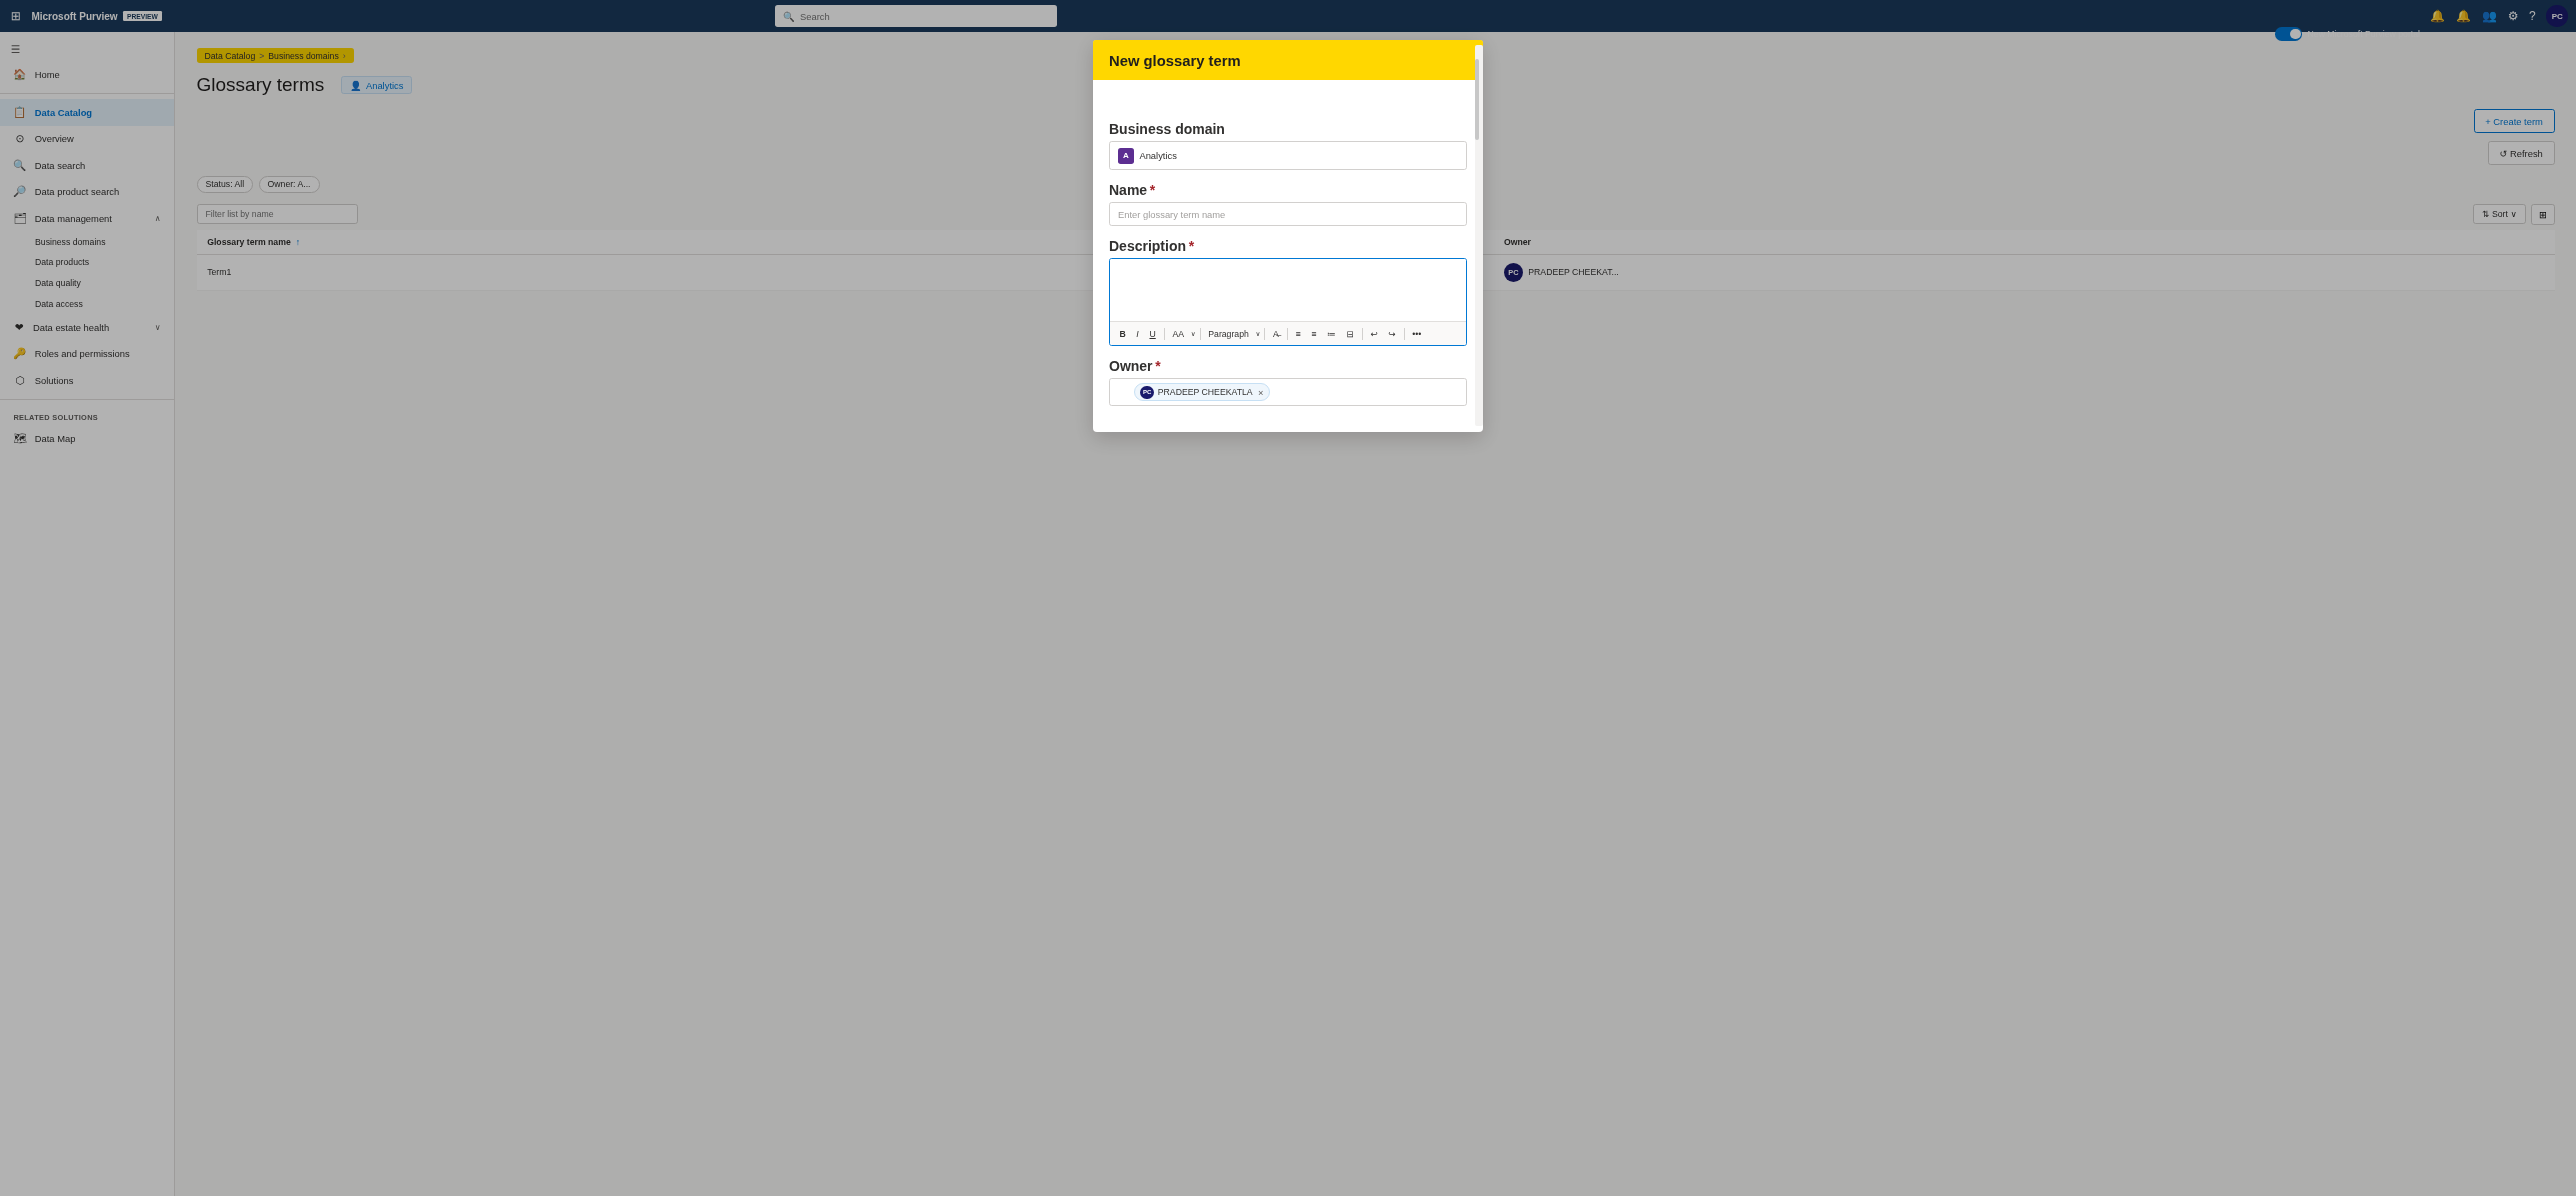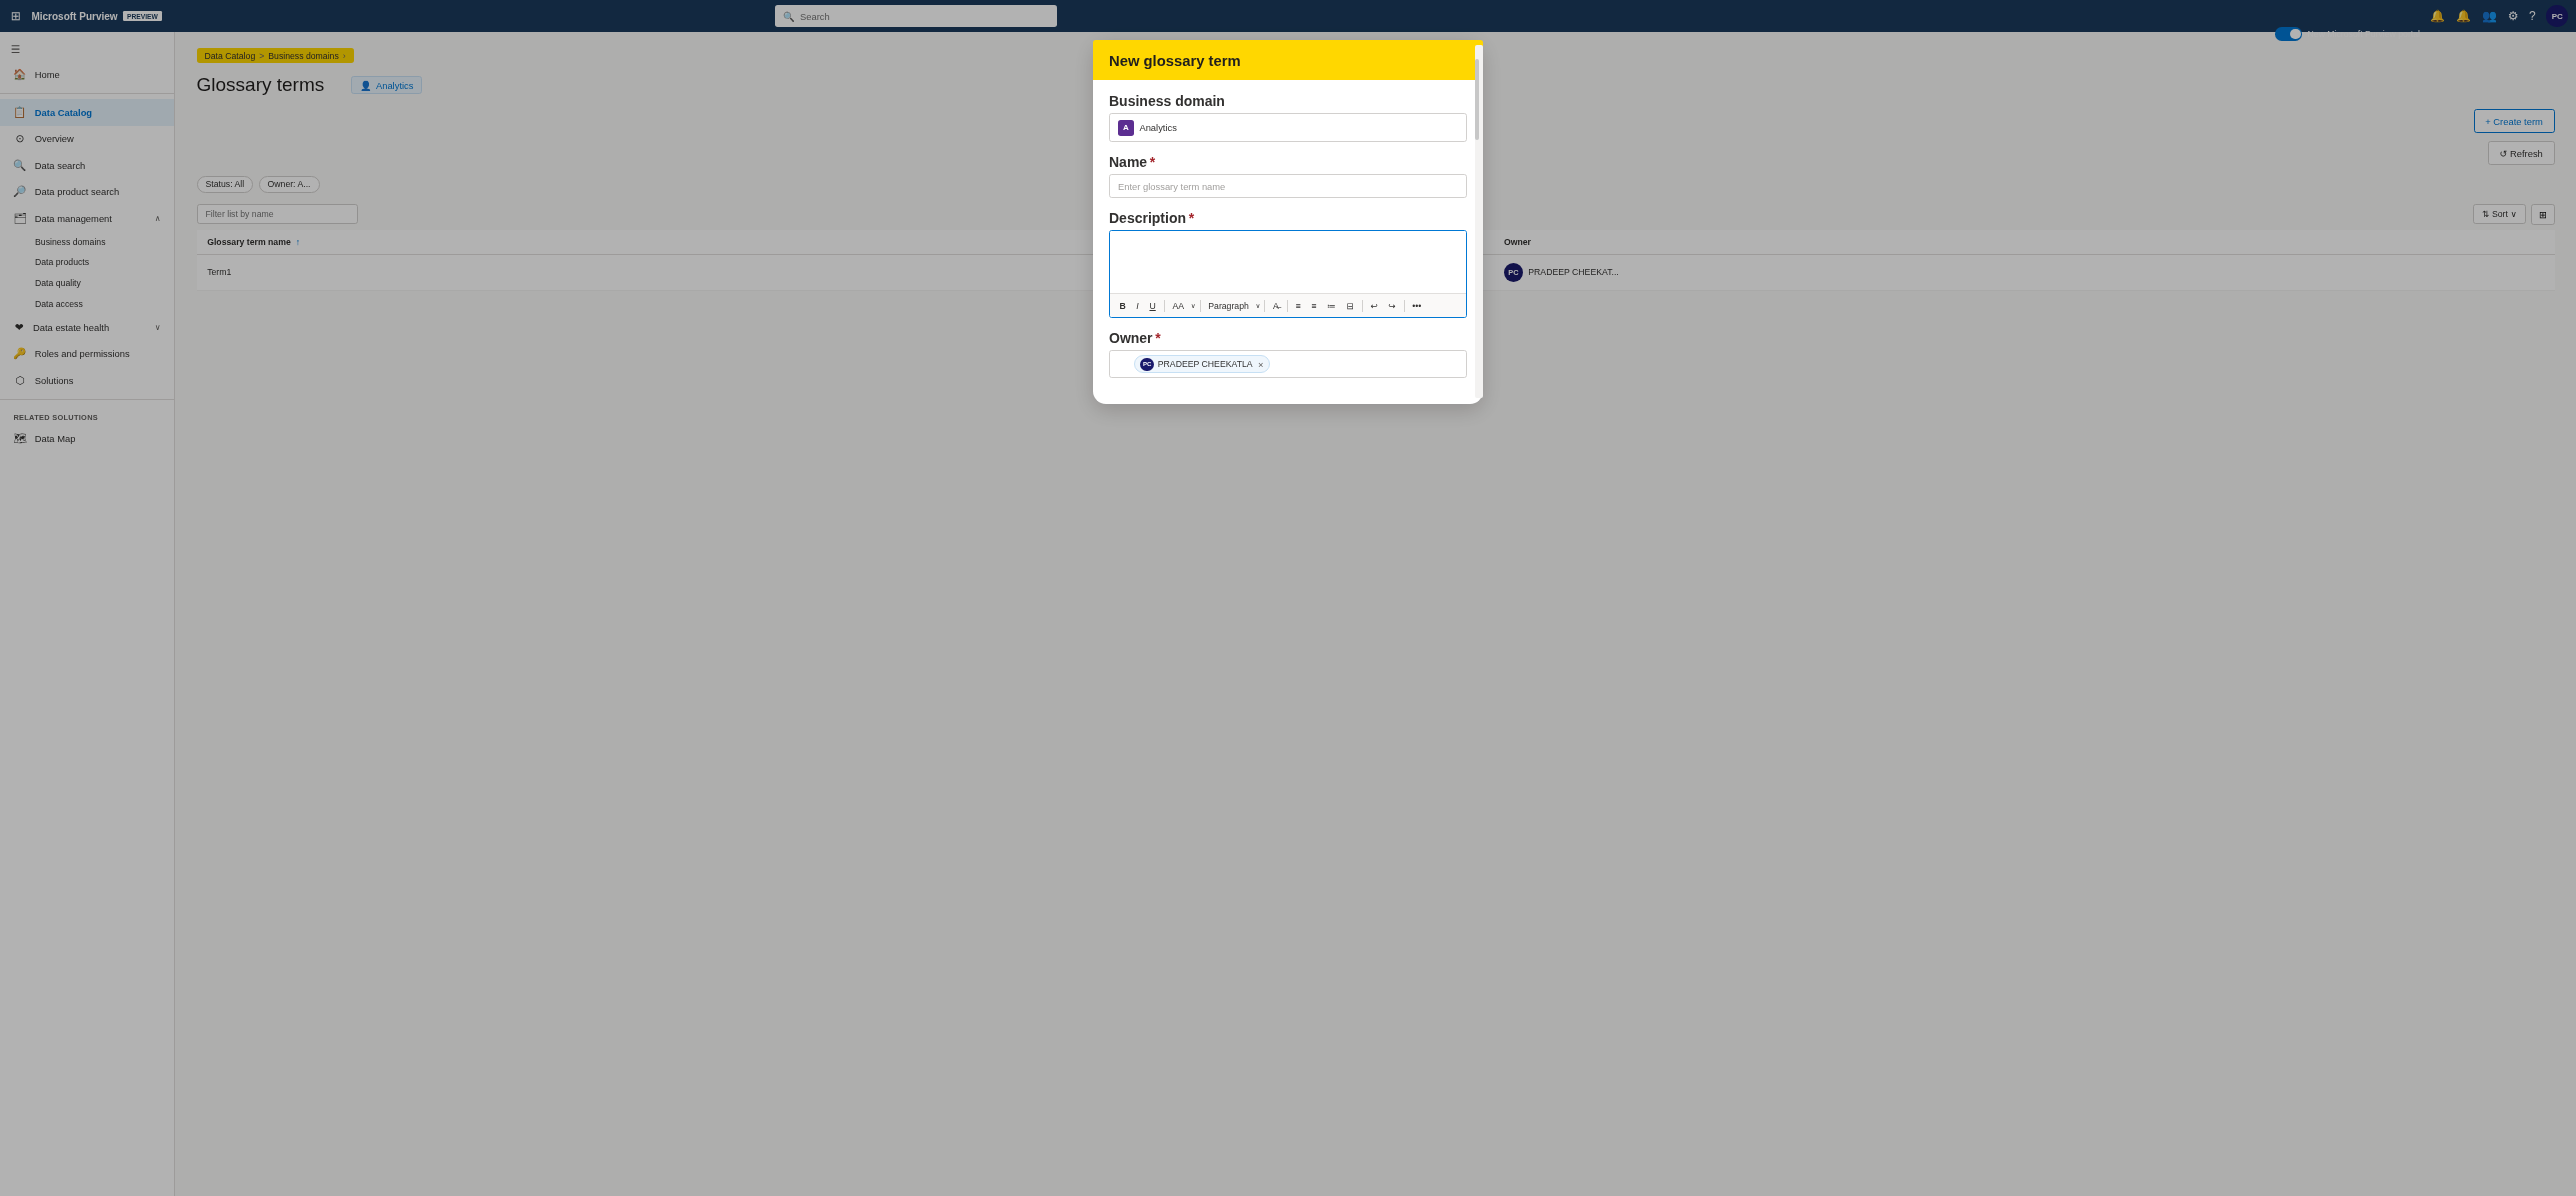--- a/index.html
+++ b/index.html
@@ -56,21 +56,21 @@
 
     
     .breadcrumb {
       display: inline-flex; align-items: center; gap: 4px;
       background: #ffd700; padding: 2.7px 8px; border-radius: 2.7px;
       font-size: 8.7px; font-weight: 500; margin-bottom: 10.7px;
     }
     .breadcrumb-sep { color: #666; }
 
     
-    .page-title { font-size: 19px; font-weight: 400; color: #201f1e; margin-bottom: 13.4px; display: flex; align-items: center; gap: 27px; }
+    .page-title { font-size: 19px; font-weight: 400; color: #201f1e; margin-bottom: 13.4px; display: flex; align-items: center; gap: 17px; }
     .page-title-tab {
       display: flex; align-items: center; gap: 4px;
       background: #e8f4fd; border: 0.7px solid #c7e0f4; border-radius: 2.7px;
       padding: 2.7px 8px; font-size: 9.4px; font-weight: 400; color: #0078d4; cursor: pointer;
     }
 
     
     .toolbar { display: flex; align-items: flex-end; gap: 8px; margin-bottom: 10.7px; flex-direction: column; }
     .btn-create {
       display: flex; align-items: center; gap: 4px;
@@ -116,23 +116,24 @@
     .owner-cell { display: flex; align-items: center; gap: 5.4px; }
     .owner-avatar { width: 19px; height: 19px; background: #1a1a6c; border-radius: 50%; display: flex; align-items: center; justify-content: center; color: #fff; font-size: 7.4px; font-weight: 600; }
     .sort-indicator { margin-left: 2.7px; color: #0078d4; }
 
     
     .modal-overlay {
       position: fixed; inset: 0; background: rgba(0,0,0,0.3); z-index: 200;
       display: flex; align-items: flex-start; justify-content: center; padding-top: 40px;
     }
     .modal {
-      background: #fff; border-radius: 13px; width: 390px; max-height: 80vh;
+      background: #fff; border-radius: 4px; width: 390px; max-height: 80vh;
       box-shadow: 0 5.4px 21.5px rgba(0,0,0,0.18); display: flex; flex-direction: column;
       position: relative;
+      gap: 28px;
     }
     .modal-header {
       padding: 13.4px 16px 10.7px;
       background: #ffd700; border-radius: 2.7px 2.7px 0 0;
     }
     .modal-title { font-size: 14.8px; font-weight: 600; color: #201f1e; }
     .modal-body { padding: 13.4px 16px; overflow-y: auto; flex: 1; }
     .modal-scrollbar {
       position: absolute; right: 0; top: 0; bottom: 0; width: 8px;
       display: flex; justify-content: center;

